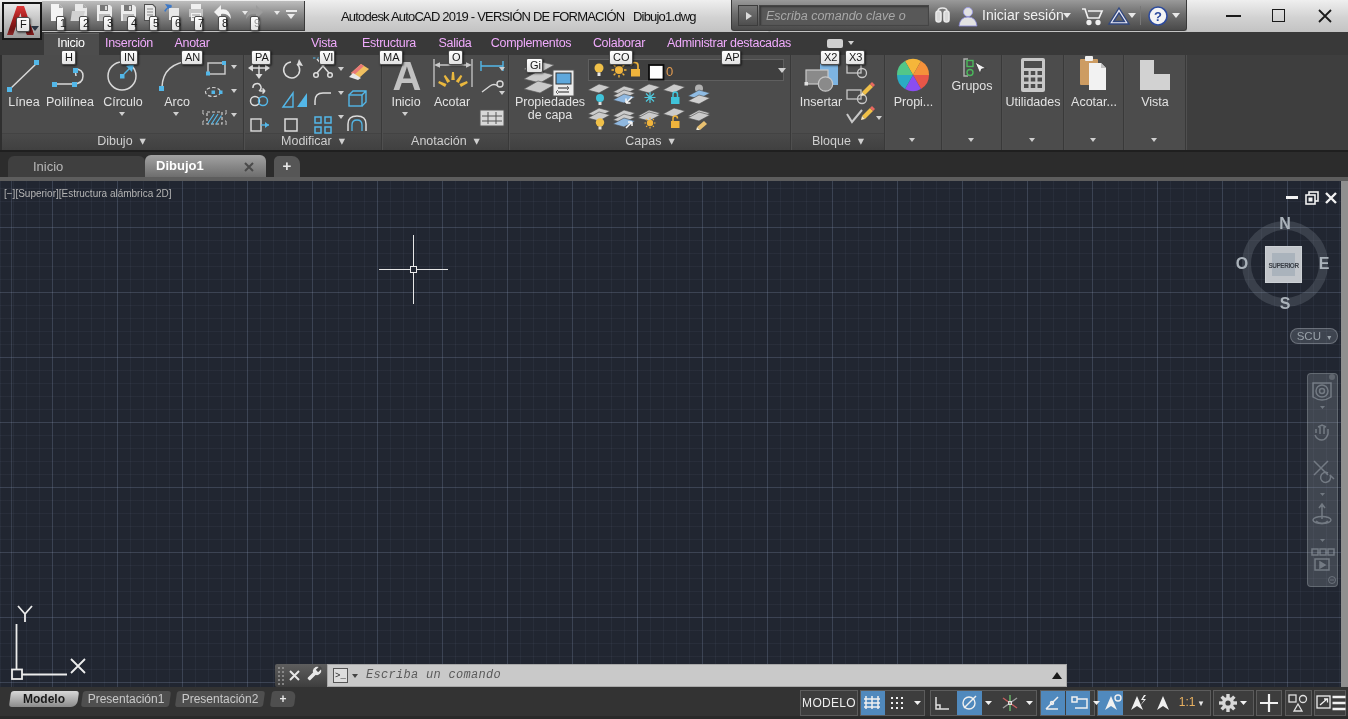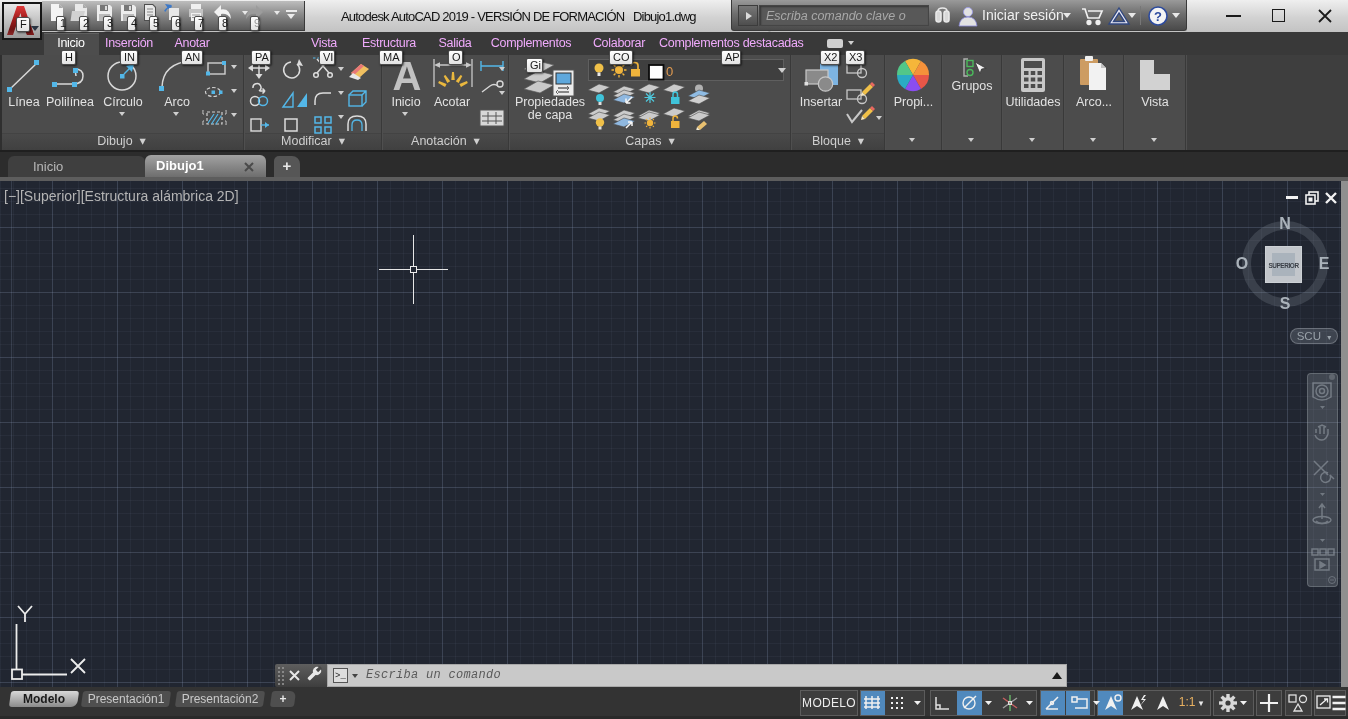--- a/index.html
+++ b/index.html
@@ -180,21 +180,21 @@
 <div class="abs" style="left:44px;top:33px;width:55px;height:22px;background:#4d4d4d;border-top:1px solid #616161;"></div>
 <div class="abs rtab" style="left:1px;width:140px;color:#fff;">Inicio</div>
 <div class="abs rtab" style="left:59px;width:140px;">Inserción</div>
 <div class="abs rtab" style="left:122px;width:140px;">Anotar</div>
 <div class="abs rtab" style="left:190px;width:140px;margin-top:32px;">Paramétrico</div>
 <div class="abs rtab" style="left:254px;width:140px;">Vista</div>
 <div class="abs rtab" style="left:319px;width:140px;">Estructura</div>
 <div class="abs rtab" style="left:385px;width:140px;">Salida</div>
 <div class="abs rtab" style="left:461px;width:140px;">Complementos</div>
 <div class="abs rtab" style="left:549px;width:140px;">Colaborar</div>
-<div class="abs rtab" style="left:659px;width:140px;">Complementos destacadas</div>
+<div class="abs rtab" style="left:659px;width:140px;">Administrar destacadas</div>
 <div class="abs" style="left:827px;top:39px;width:16px;height:9px;background:#d0d0d0;border-radius:2px;"></div>
 <div class="caret sm" style="left:848px;top:41px;"></div>
 
 <div class="keytip" style="left:61px;top:50px;width:15px;">H</div>
 <div class="keytip" style="left:120px;top:50px;width:18px;">IN</div>
 <div class="keytip" style="left:181px;top:50px;width:22px;">AN</div>
 <div class="keytip" style="left:251px;top:50px;width:20px;">PA</div>
 <div class="keytip" style="left:319px;top:50px;width:16px;">VI</div>
 <div class="keytip" style="left:379px;top:50px;width:24px;">MA</div>
 <div class="keytip" style="left:448px;top:50px;width:15px;">O</div>
@@ -547,21 +547,21 @@
   </g>
 </svg>
 <div class="abs btnlabel" style="left:1003px;top:96px;width:60px;">Utilidades</div>
 <div class="caret sm" style="left:1029px;top:138px;"></div>
 <svg class="abs" width="34" height="40" viewBox="0 0 34 40" style="left:1077px;top:55px;">
   <rect x="3" y="4" width="18" height="26" rx="1" fill="#cd9c62"></rect>
   <rect x="8" y="1" width="8" height="5" rx="1" fill="#f0f0f0"></rect>
   <path d="M12 8 h12 l5 5 v22 h-17 z" fill="#f2f2f2"></path>
   <path d="M24 8 l5 5 h-5 z" fill="#c2c2c2"></path>
 </svg>
-<div class="abs btnlabel" style="left:1065px;top:96px;width:58px;">Arco...</div>
+<div class="abs btnlabel" style="left:1065px;top:96px;width:58px;">Acotar...</div>
 <div class="caret sm" style="left:1090px;top:138px;"></div>
 <svg class="abs" width="36" height="34" viewBox="0 0 36 34" style="left:1137px;top:58px;">
   <path d="M3 2 h14 v14 h16 v16 h-30 z" fill="#d2d2d2"></path>
 </svg>
 <div class="abs btnlabel" style="left:1125px;top:96px;width:60px;">Vista</div>
 <div class="caret sm" style="left:1151px;top:138px;"></div>
 
 <div class="abs" id="ftabbar"></div>
 <div class="abs" style="left:8px;top:156px;width:137px;height:21px;background:#3f3f3f;border-radius:6px 6px 0 0;
   font-size:13px;color:#b8b8b8;line-height:21px;padding-left:25px;">Inicio</div>
@@ -569,21 +569,21 @@
   font-size:13px;color:#ffffff;font-weight:bold;line-height:22px;padding-left:11px;">Dibujo1</div>
 <svg class="abs" width="12" height="12" viewBox="0 0 12 12" style="left:243px;top:161px;">
   <path d="M2 2 L10 10 M10 2 L2 10" stroke="#4a4a4a" stroke-width="2"></path>
 </svg>
 <div class="abs" style="left:274px;top:156px;width:26px;height:21px;background:#565656;border-radius:5px 8px 0 0;
   font-size:15px;color:#e8e8e8;font-weight:bold;line-height:20px;text-align:center;">+</div>
 <div class="abs" id="fstrip"></div>
 
 <div class="abs" id="draw"></div>
 <div class="abs" id="scrollstrip"></div>
-<div class="abs" style="left:4px;top:188px;font-size:14px;color:#b4b4b4;">[−][Superior][Estructura alámbrica 2D]</div>
+<div class="abs" style="left:4px;top:188px;font-size:10px;color:#b4b4b4;">[−][Superior][Estructura alámbrica 2D]</div>
 
 <div class="abs" style="left:1286px;top:196px;width:12px;height:3px;background:#f2f2f2;"></div>
 <svg class="abs" width="14" height="14" viewBox="0 0 14 14" style="left:1305px;top:191px;">
   <rect x="4" y="1" width="9" height="9" fill="none" stroke="#f2f2f2" stroke-width="1.6"></rect>
   <rect x="1" y="4" width="9" height="9" fill="#212631" stroke="#f2f2f2" stroke-width="1.6"></rect>
   <rect x="3.5" y="6.5" width="4" height="4" fill="#f2f2f2"></rect>
 </svg>
 <svg class="abs" width="14" height="14" viewBox="0 0 14 14" style="left:1324px;top:191px;">
   <path d="M2 2 L12 12 M12 2 L2 12" stroke="#f2f2f2" stroke-width="2.4"></path>
 </svg>

